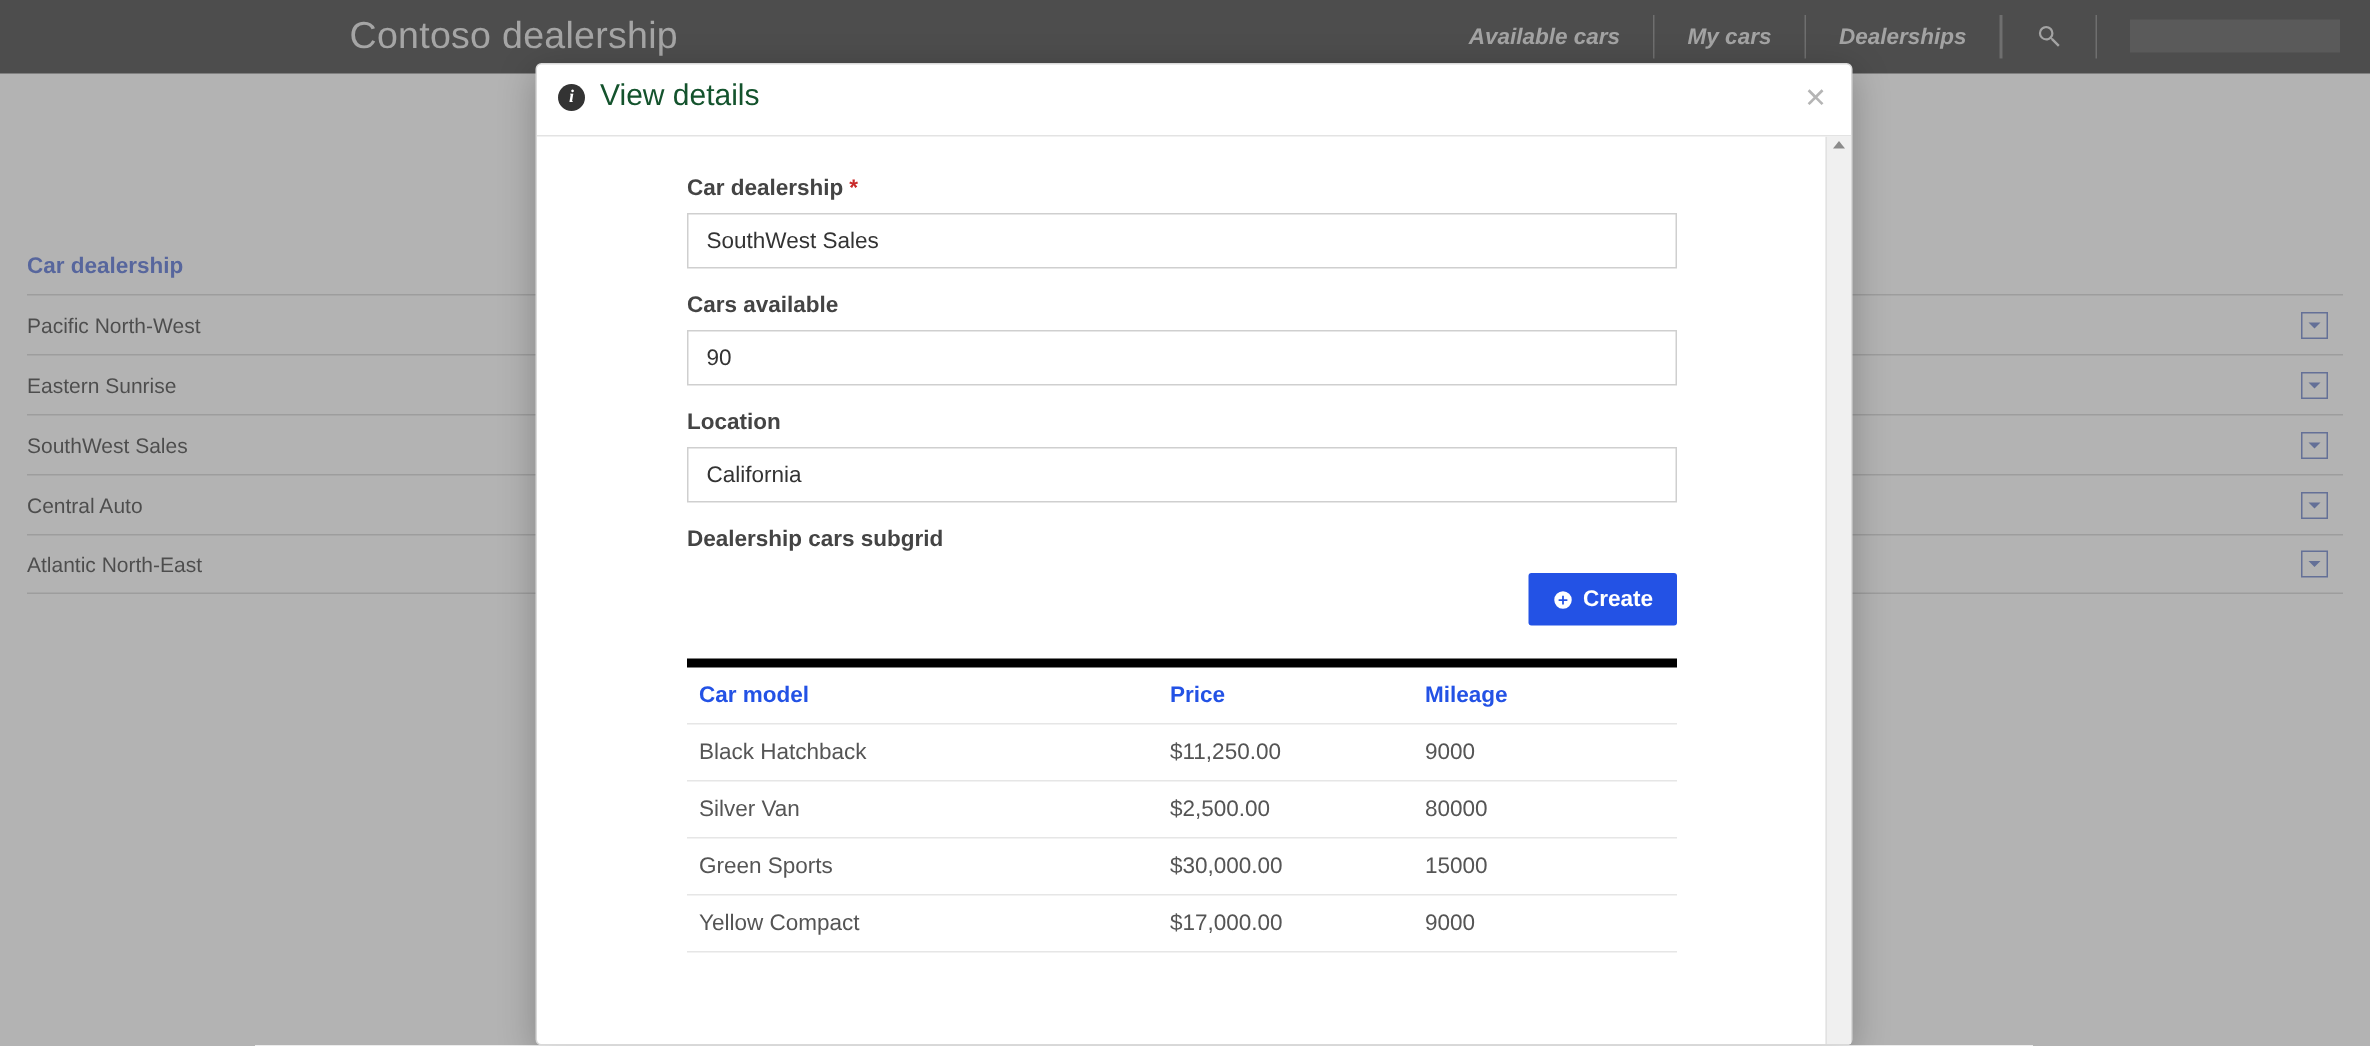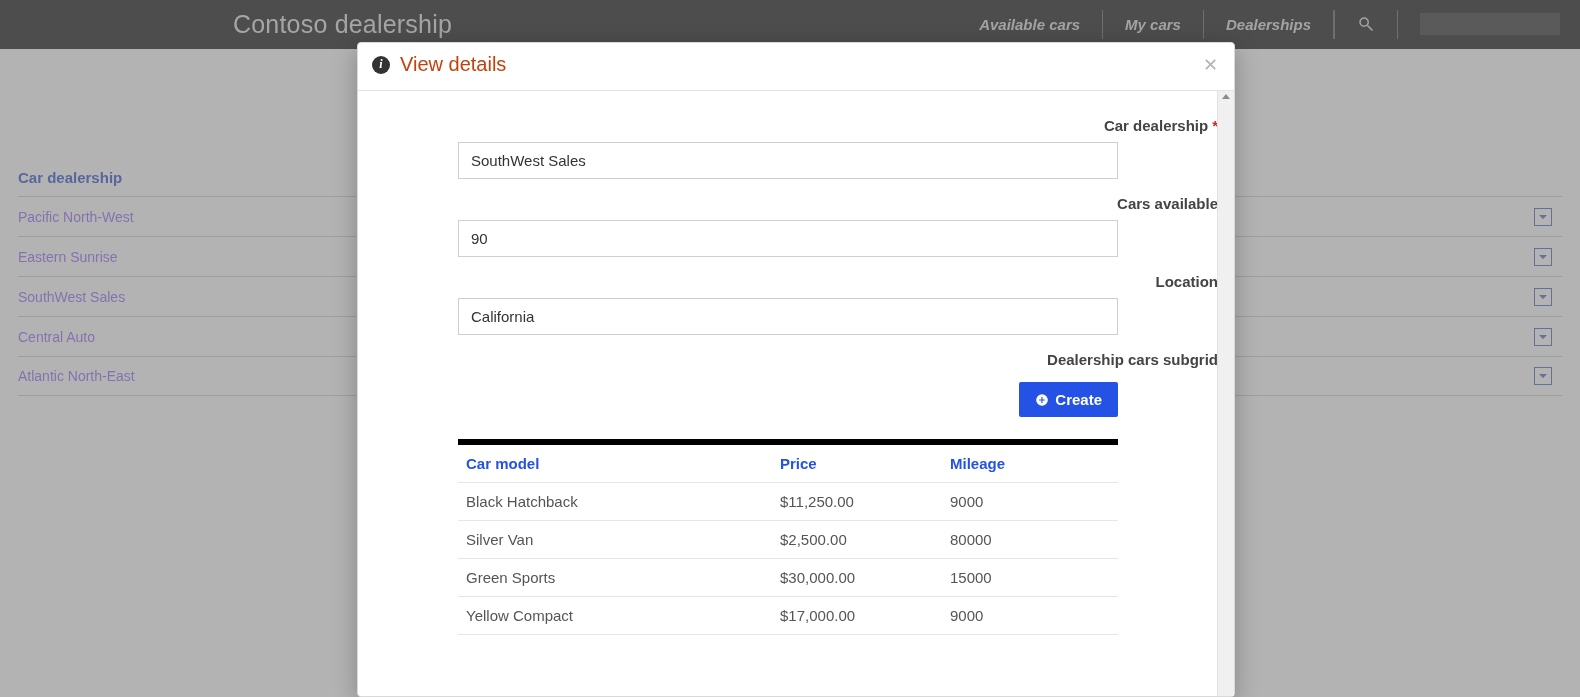--- a/index.html
+++ b/index.html
@@ -73,21 +73,21 @@
       font-weight: 700;
       font-size: 15px;
       padding-bottom: 10px;
     }
     .bg-row {
       height: 40px;
       border-top: 1px solid #c9c9c9;
       display: flex;
       align-items: center;
       justify-content: space-between;
-      color: #8b5cf6;
+      color: #000000;
       font-size: 14px;
       padding: 0 2px 0 0;
     }
     .bg-row:last-child { border-bottom: 1px solid #c9c9c9; }
     .chev-box {
       width: 18px; height: 18px;
       border: 1px solid #3a58b8;
       display:flex; align-items:center; justify-content:center;
       margin-right: 8px;
     }
@@ -119,40 +119,40 @@
       align-items: center;
       padding: 10px 16px 14px 14px;
       border-bottom: 1px solid #e3e3e3;
     }
     .modal-header .info {
       width: 18px; height: 18px; border-radius: 50%;
       background:#333; color:#fff; display:flex; align-items:center; justify-content:center;
       font-size:12px; font-weight:700; margin-right:10px;
       font-family: Georgia, serif; font-style: italic;
     }
-    .modal-title { font-size: 20px; font-weight: 300; color:#c2410c; }
+    .modal-title { font-size: 20px; font-weight: 300; color:#14532d; }
     .modal-close { margin-left:auto; color:#b5b5b5; cursor:pointer; font-size:18px; line-height:1; }
 
     .modal-body {
       padding: 10px 16px 20px 100px;
       overflow-y: auto;
       flex: 1;
       position: relative;
     }
     
     .modal-scroll {
       position:absolute; right:0; top:0; bottom:0; width:17px; background:#f0f0f0;
       border-left:1px solid #e2e2e2;
     }
     .modal-scroll::before{
       content:""; position:absolute; top:3px; left:50%; transform:translateX(-50%);
       width:0;height:0;border-left:4px solid transparent;border-right:4px solid transparent;border-bottom:5px solid #8b8b8b;
     }
 
-    .form-label { font-size:15px; font-weight:700; color:#444; margin-top:16px;text-align:right; }
+    .form-label { font-size:15px; font-weight:700; color:#444; margin-top:16px; }
     .req { color:#c92a2a; margin-left:4px; }
     .form-input {
       width: 660px;
       margin-top: 8px;
       border: 1px solid #cfcfcf;
       background:#fff;
       font-size: 15px;
       padding: 9px 12px;
       color:#333;
     }

